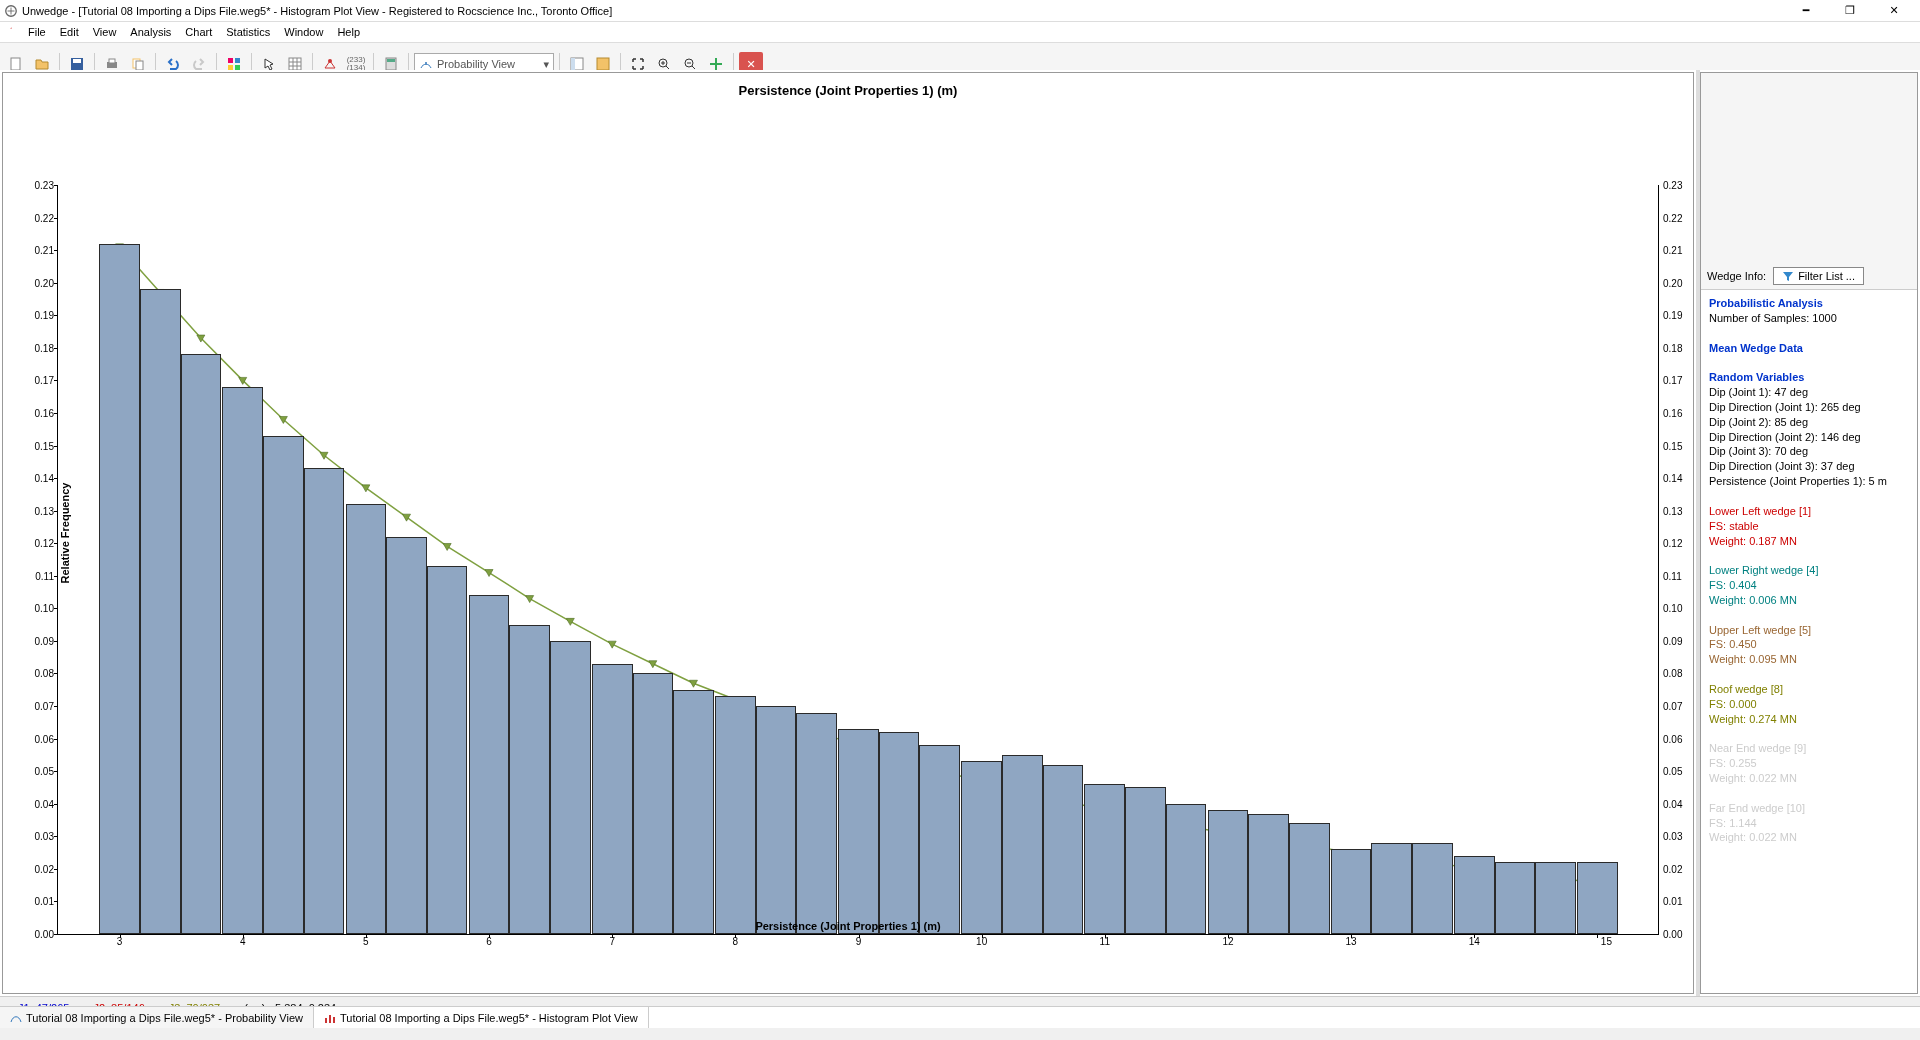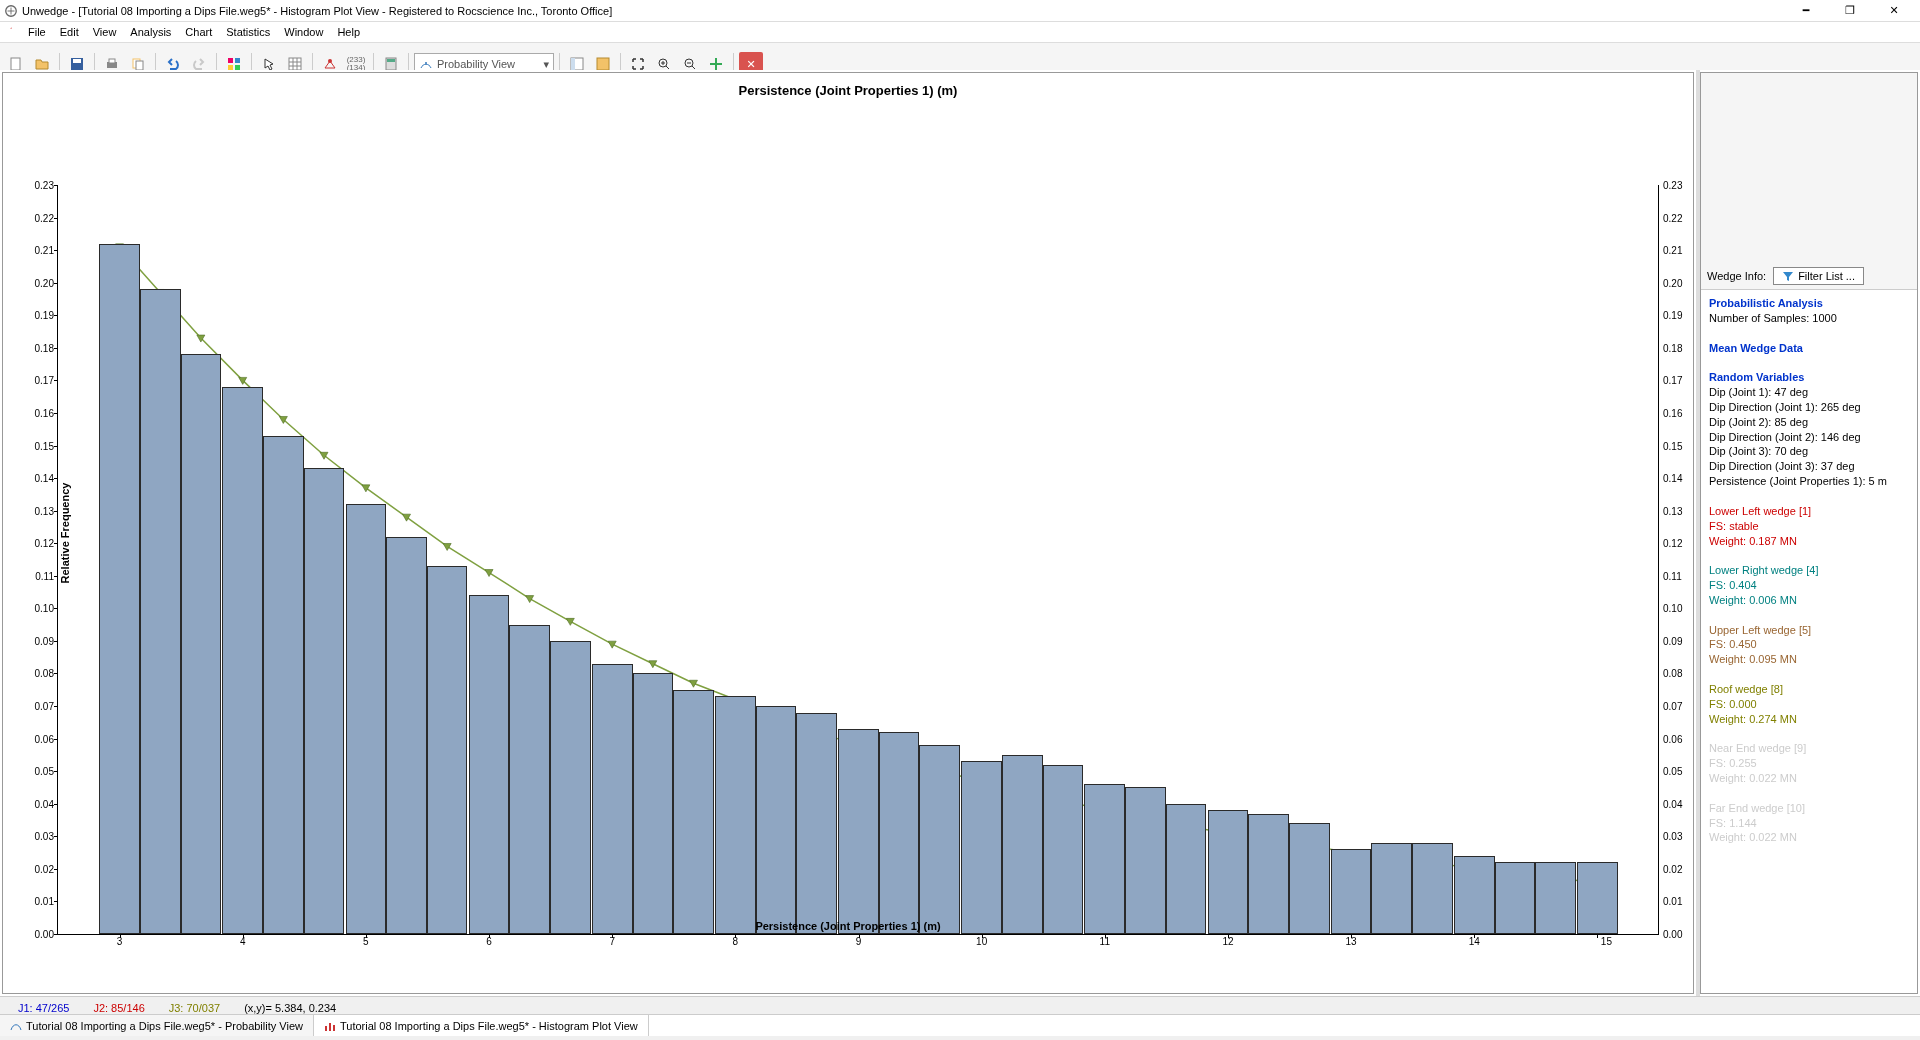--- a/index.html
+++ b/index.html
@@ -47,21 +47,21 @@
 .infoarea .h { color: #0033cc; font-weight: bold; }
 .infoarea .red { color: #c00; }
 .infoarea .teal { color: #008080; }
 .infoarea .brown { color: #996633; }
 .infoarea .olive { color: #808000; }
 .infoarea .faded { color: #ccc; }
 
 .statusbar { position: absolute; bottom: 22px; left: 0; right: 0; height: 22px; background: #f0f0f0; border-top: 1px solid #ccc; display: flex; align-items: center; padding: 0 6px; font-size: 11px; }
 .statusbar .cell { padding: 0 12px; }
 
-.tabbar { position: absolute; bottom: 4px; left: 0; right: 0; height: 22px; background: #fff; border-top: 1px solid #ccc; display: flex; align-items: stretch; }
+.tabbar { position: absolute; bottom: 12px; left: 0; right: 0; height: 22px; background: #fff; border-top: 1px solid #ccc; display: flex; align-items: stretch; }
 .tabbar .tab { padding: 2px 10px; border-right: 1px solid #ccc; display: flex; align-items: center; gap: 4px; background: #f5f5f5; }
 .tabbar .tab.active { background: #fff; }
 .tabbar .tab .tico { width: 12px; height: 12px; }
 
 svg { display: block; }
 </style>
 </head>
 <body>
 
 <div class="titlebar">

